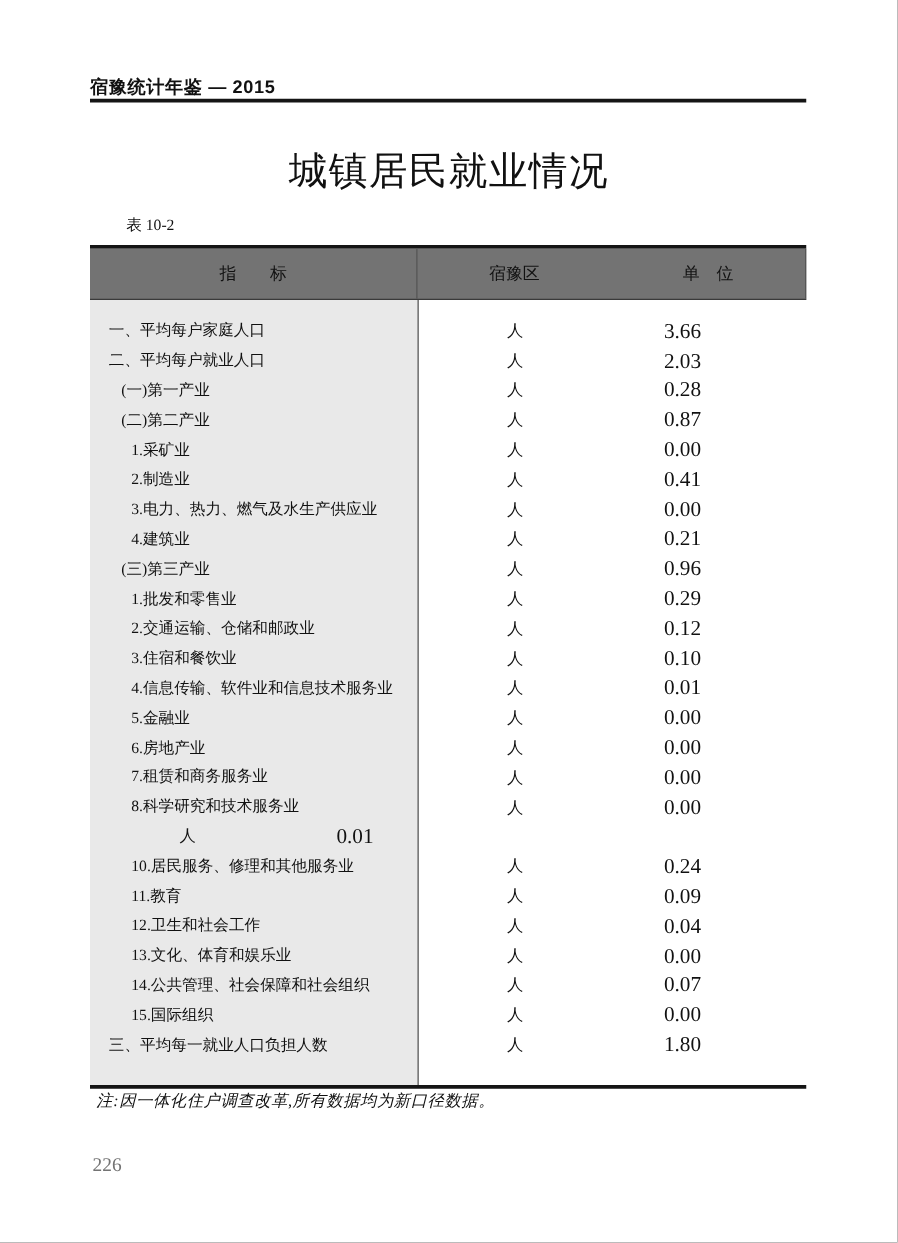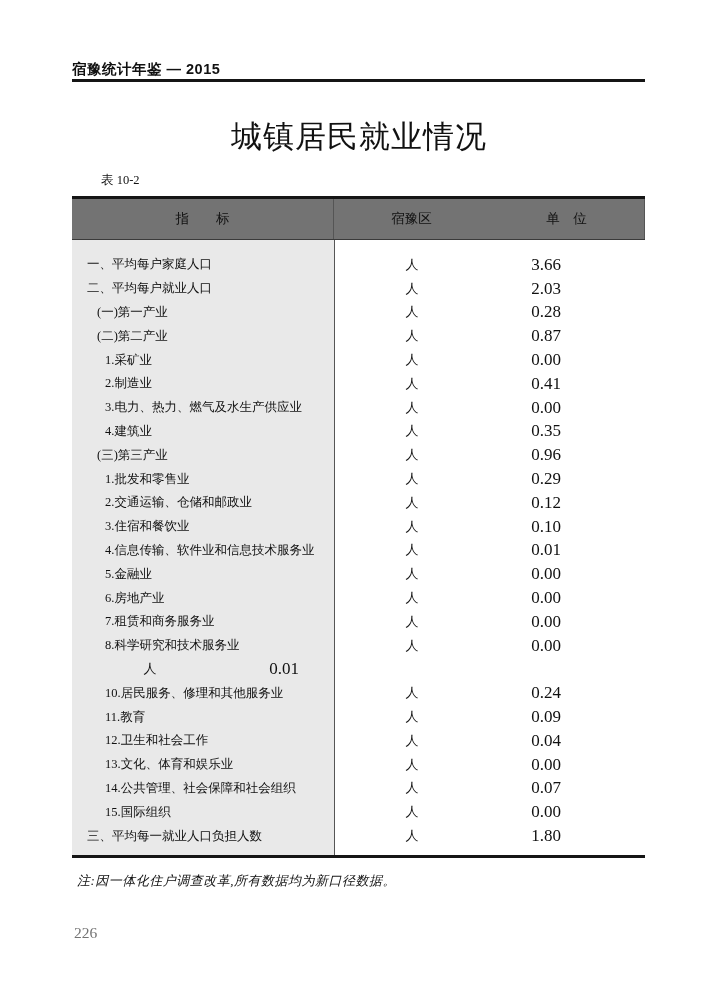--- a/index.html
+++ b/index.html
@@ -77,21 +77,21 @@
     justify-content: center;
     font-size: 13.5px;
     color: #111;
   }
   .th-indicator { width: 262px; border-right: 1px solid #555; }
   .th-unit      { width: 156px; border-right: 1px solid #555; }
   .th-region    { flex: 1; }
 
   .tbody {
     position: relative;
-    padding: 13px 0 7px 0;
+    padding: 13px 0 20px 0;
     font-family: Liberation Serif, serif;
   }
   .tbody::before {
     content: "";
     position: absolute;
     left: 0; top: 0; bottom: 0;
     width: 262px;
     background: #e9e9e9;
     border-right: 1px solid #555;
   }
@@ -187,21 +187,21 @@
 
   <div class="row">
     <div class="cell-ind indent-2">3.电力、热力、燃气及水生产供应业</div>
     <div class="cell-unit">人</div>
     <div class="cell-val">0.00</div>
   </div>
 
   <div class="row">
     <div class="cell-ind indent-2">4.建筑业</div>
     <div class="cell-unit">人</div>
-    <div class="cell-val">0.35</div>
+    <div class="cell-val">0.21</div>
   </div>
 
   <div class="row">
     <div class="cell-ind indent-1">(三)第三产业</div>
     <div class="cell-unit">人</div>
     <div class="cell-val">0.96</div>
   </div>
 
   <div class="row">
     <div class="cell-ind indent-2">1.批发和零售业</div>

